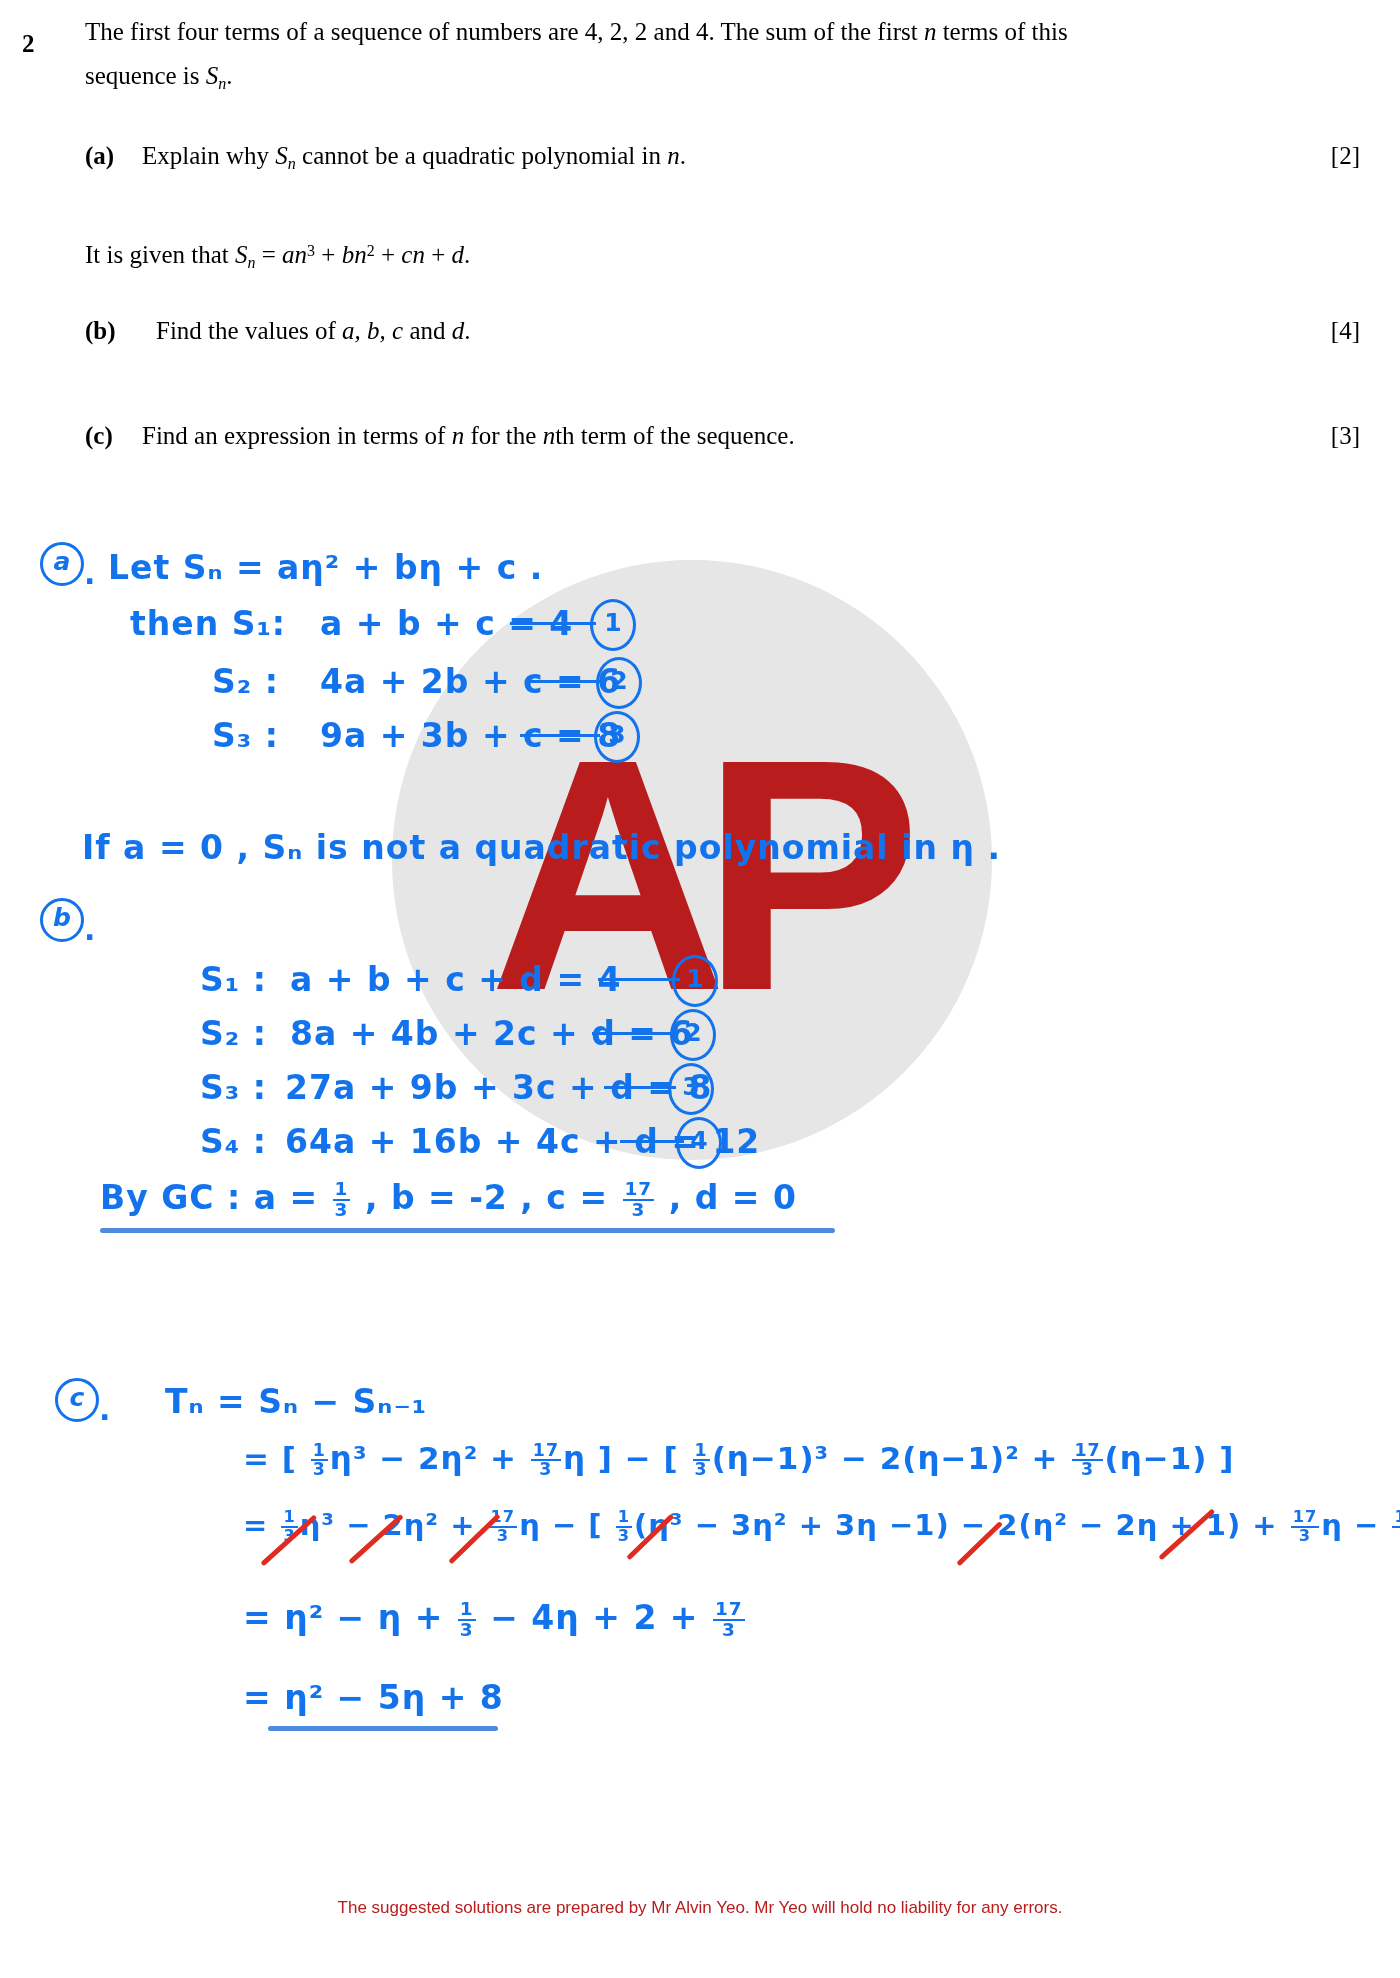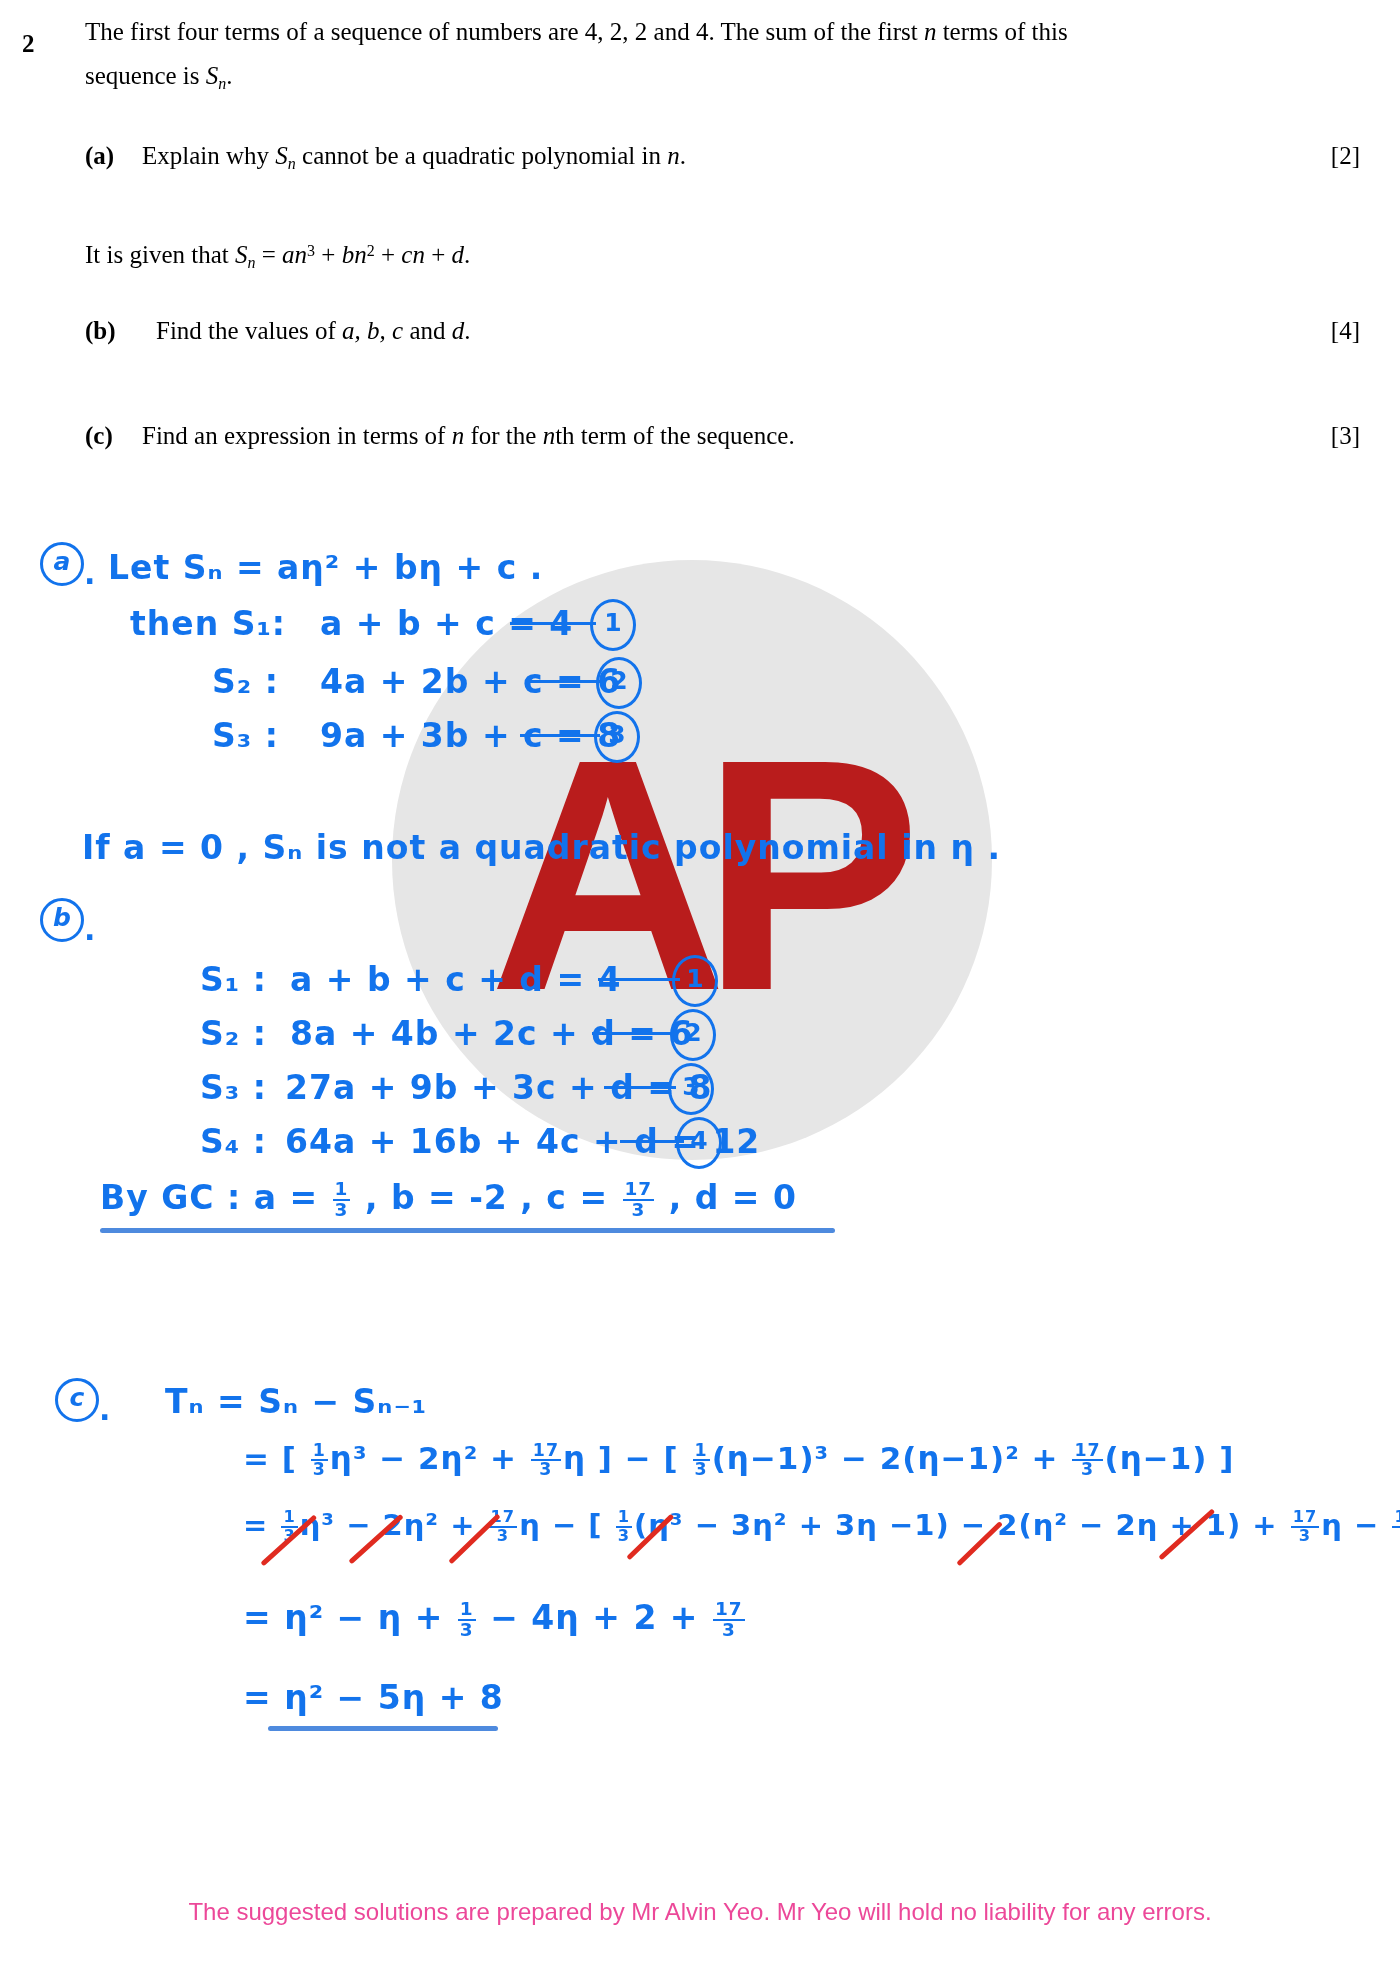--- a/index.html
+++ b/index.html
@@ -163,22 +163,22 @@
     transform-origin:left center;
     z-index:4;
   }
 
   
   #footer{
     position:absolute;left:0;right:0;top:1898px;
     text-align:center;
     z-index:2;
     font-family:"Liberation Sans",sans-serif;
-    font-size:24px;
-    color:#ec4899;
+    font-size:17px;
+    color:#b91c1c;
   }
 </style>
 </head>
 <body>
 
 <div id="watermark">
   <div class="wm-circle"></div>
   <div class="wm-mono">AP</div>
 </div>
 

